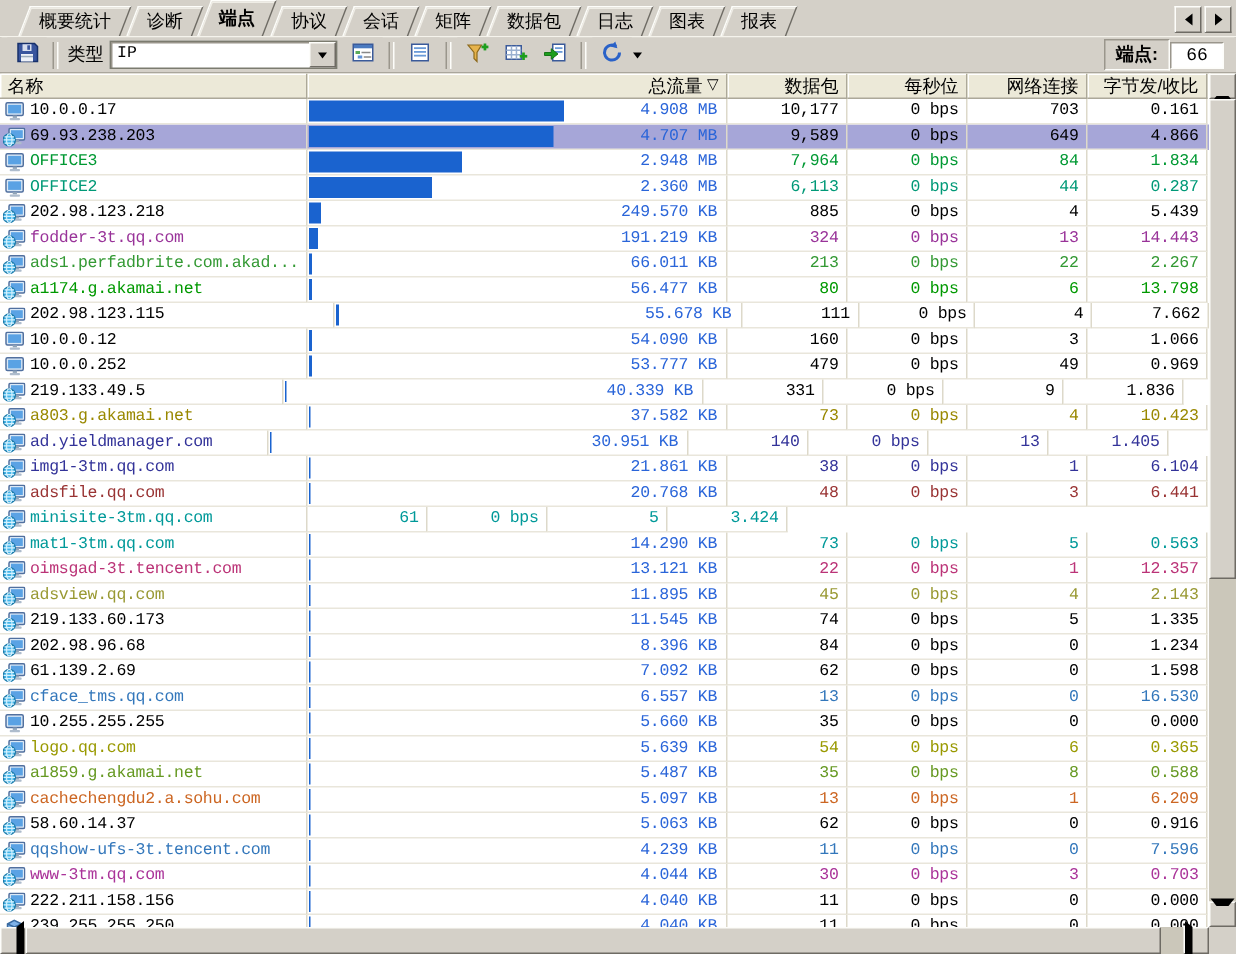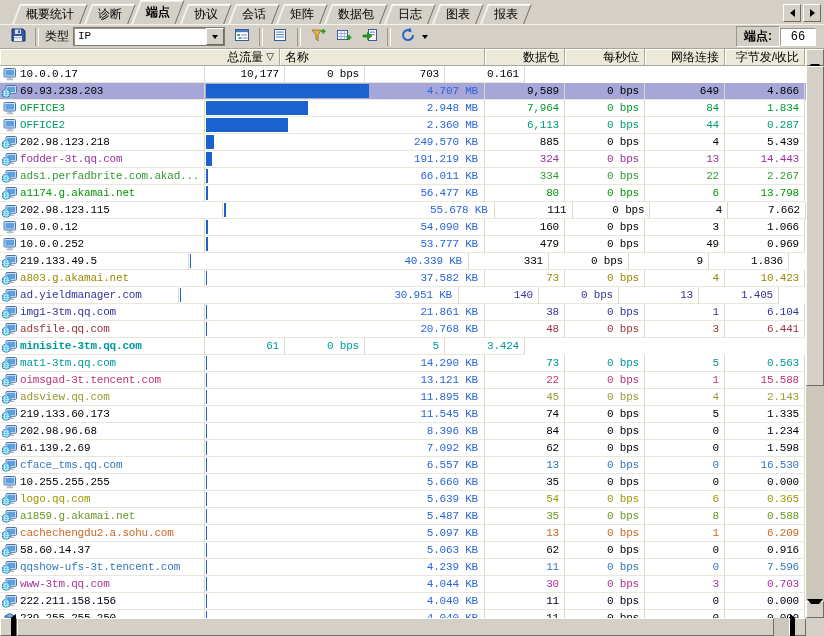--- a/index.html
+++ b/index.html
@@ -178,26 +178,26 @@
         <span class="arr down"></span>
       </span>
     <div class="ep-wrap">
       <span class="ep-label">端点:</span>
       <span class="ep-count">66</span>
     </div>
   </div>
 
   <div class="grid">
     <div class="ghead" id="ghead">
+        <div class="hcell" style="width: 205px;">
+          <span>名称</span>
+        </div>
         <div class="hcell r" style="width: 280px;">
           <span>总流量</span>
           <span class="sortglyph">▽</span>
-        </div>
-        <div class="hcell" style="width: 205px;">
-          <span>名称</span>
         </div>
         <div class="hcell r" style="width: 80px;">
           <span>数据包</span>
         </div>
         <div class="hcell r" style="width: 80px;">
           <span>每秒位</span>
         </div>
         <div class="hcell r" style="width: 80px;">
           <span>网络连接</span>
         </div>
@@ -211,20 +211,21 @@
             <span class="ic">
               <svg width="15" height="13" viewBox="0 0 15 13">
                 <rect x="2" y="0.5" width="11.5" height="8.5" rx="1" fill="#dce9f6" stroke="#51709f"></rect>
                 <rect x="3.4" y="1.9" width="8.7" height="5.7" fill="#5aa2e4"></rect>
                 <rect x="6.5" y="9" width="2.8" height="1.6" fill="#8fa3b8"></rect>
                 <rect x="4.5" y="10.6" width="6.8" height="1.6" rx="0.5" fill="#aebccc"></rect>
               </svg>
             </span>
             <span>10.0.0.17</span>
           </div>
+          <div class="cell traffic" style="width: 280px; color: rgb(42, 101, 217);"><div class="bar" style="width: 170px; background: rgb(26, 99, 207);"></div><span class="tval">4.908 MB</span></div>
           <div class="cell r" style="width: 80px; color: rgb(0, 0, 0);">10,177</div>
           <div class="cell r" style="width: 80px; color: rgb(0, 0, 0);">0 bps</div>
           <div class="cell r" style="width: 80px; color: rgb(0, 0, 0);">703</div>
           <div class="cell r" style="width: 80px; color: rgb(0, 0, 0);">0.161</div>
         </div>
         <div class="row sel" style="background: rgb(166, 166, 216);">
           <div class="cell name" style="width: 205px; color: rgb(0, 0, 0);">
             <span class="ic">
               <svg width="15" height="13" viewBox="0 0 15 13">
                 <rect x="4" y="0.5" width="10.5" height="7.8" rx="1" fill="#dce9f6" stroke="#51709f"></rect>
@@ -331,21 +332,21 @@
                 <rect x="8" y="8.3" width="2.6" height="1.4" fill="#8fa3b8"></rect>
                 <rect x="6.4" y="9.7" width="6" height="1.4" rx="0.5" fill="#aebccc"></rect>
                 <circle cx="4.2" cy="8.3" r="4" fill="#45b5e8" stroke="#1a7aaa"></circle>
                 <ellipse cx="4.2" cy="8.3" rx="1.8" ry="4" fill="none" stroke="#d6f2ff" stroke-width="0.8"></ellipse>
                 <path d="M0.4 8.3h7.6M1 6.2h6.4M1 10.4h6.4" stroke="#d6f2ff" stroke-width="0.8" fill="none"></path>
               </svg>
             </span>
             <span>ads1.perfadbrite.com.akad...</span>
           </div>
           <div class="cell traffic" style="width: 280px; color: rgb(42, 101, 217);"><div class="bar" style="width: 2px; background: rgb(26, 99, 207);"></div><span class="tval">66.011 KB</span></div>
-          <div class="cell r" style="width: 80px; color: rgb(51, 153, 51);">334</div>
+          <div class="cell r" style="width: 80px; color: rgb(51, 153, 51);">213</div>
           <div class="cell r" style="width: 80px; color: rgb(51, 153, 51);">0 bps</div>
           <div class="cell r" style="width: 80px; color: rgb(51, 153, 51);">22</div>
           <div class="cell r" style="width: 80px; color: rgb(51, 153, 51);">2.267</div>
         </div>
         <div class="row">
           <div class="cell name" style="width: 205px; color: rgb(0, 153, 0);">
             <span class="ic">
               <svg width="15" height="13" viewBox="0 0 15 13">
                 <rect x="4" y="0.5" width="10.5" height="7.8" rx="1" fill="#dce9f6" stroke="#51709f"></rect>
                 <rect x="5.3" y="1.8" width="7.9" height="5.2" fill="#5aa2e4"></rect>
@@ -520,21 +521,21 @@
             </span>
             <span>adsfile.qq.com</span>
           </div>
           <div class="cell traffic" style="width: 280px; color: rgb(42, 101, 217);"><div class="bar" style="width: 1px; background: rgb(26, 99, 207);"></div><span class="tval">20.768 KB</span></div>
           <div class="cell r" style="width: 80px; color: rgb(153, 51, 51);">48</div>
           <div class="cell r" style="width: 80px; color: rgb(153, 51, 51);">0 bps</div>
           <div class="cell r" style="width: 80px; color: rgb(153, 51, 51);">3</div>
           <div class="cell r" style="width: 80px; color: rgb(153, 51, 51);">6.441</div>
         </div>
         <div class="row">
-          <div class="cell name" style="width: 205px; color: rgb(0, 153, 153); font-weight: bold;">
+          <div class="cell name" style="width: 205px; color: rgb(0, 153, 153);">
             <span class="ic">
               <svg width="15" height="13" viewBox="0 0 15 13">
                 <rect x="4" y="0.5" width="10.5" height="7.8" rx="1" fill="#dce9f6" stroke="#51709f"></rect>
                 <rect x="5.3" y="1.8" width="7.9" height="5.2" fill="#5aa2e4"></rect>
                 <rect x="8" y="8.3" width="2.6" height="1.4" fill="#8fa3b8"></rect>
                 <rect x="6.4" y="9.7" width="6" height="1.4" rx="0.5" fill="#aebccc"></rect>
                 <circle cx="4.2" cy="8.3" r="4" fill="#45b5e8" stroke="#1a7aaa"></circle>
                 <ellipse cx="4.2" cy="8.3" rx="1.8" ry="4" fill="none" stroke="#d6f2ff" stroke-width="0.8"></ellipse>
                 <path d="M0.4 8.3h7.6M1 6.2h6.4M1 10.4h6.4" stroke="#d6f2ff" stroke-width="0.8" fill="none"></path>
               </svg>
@@ -579,21 +580,21 @@
                 <ellipse cx="4.2" cy="8.3" rx="1.8" ry="4" fill="none" stroke="#d6f2ff" stroke-width="0.8"></ellipse>
                 <path d="M0.4 8.3h7.6M1 6.2h6.4M1 10.4h6.4" stroke="#d6f2ff" stroke-width="0.8" fill="none"></path>
               </svg>
             </span>
             <span>oimsgad-3t.tencent.com</span>
           </div>
           <div class="cell traffic" style="width: 280px; color: rgb(42, 101, 217);"><div class="bar" style="width: 1px; background: rgb(26, 99, 207);"></div><span class="tval">13.121 KB</span></div>
           <div class="cell r" style="width: 80px; color: rgb(187, 51, 119);">22</div>
           <div class="cell r" style="width: 80px; color: rgb(187, 51, 119);">0 bps</div>
           <div class="cell r" style="width: 80px; color: rgb(187, 51, 119);">1</div>
-          <div class="cell r" style="width: 80px; color: rgb(187, 51, 119);">15.588</div>
+          <div class="cell r" style="width: 80px; color: rgb(187, 51, 119);">12.357</div>
         </div>
         <div class="row">
           <div class="cell name" style="width: 205px; color: rgb(153, 153, 51);">
             <span class="ic">
               <svg width="15" height="13" viewBox="0 0 15 13">
                 <rect x="4" y="0.5" width="10.5" height="7.8" rx="1" fill="#dce9f6" stroke="#51709f"></rect>
                 <rect x="5.3" y="1.8" width="7.9" height="5.2" fill="#5aa2e4"></rect>
                 <rect x="8" y="8.3" width="2.6" height="1.4" fill="#8fa3b8"></rect>
                 <rect x="6.4" y="9.7" width="6" height="1.4" rx="0.5" fill="#aebccc"></rect>
                 <circle cx="4.2" cy="8.3" r="4" fill="#45b5e8" stroke="#1a7aaa"></circle>

